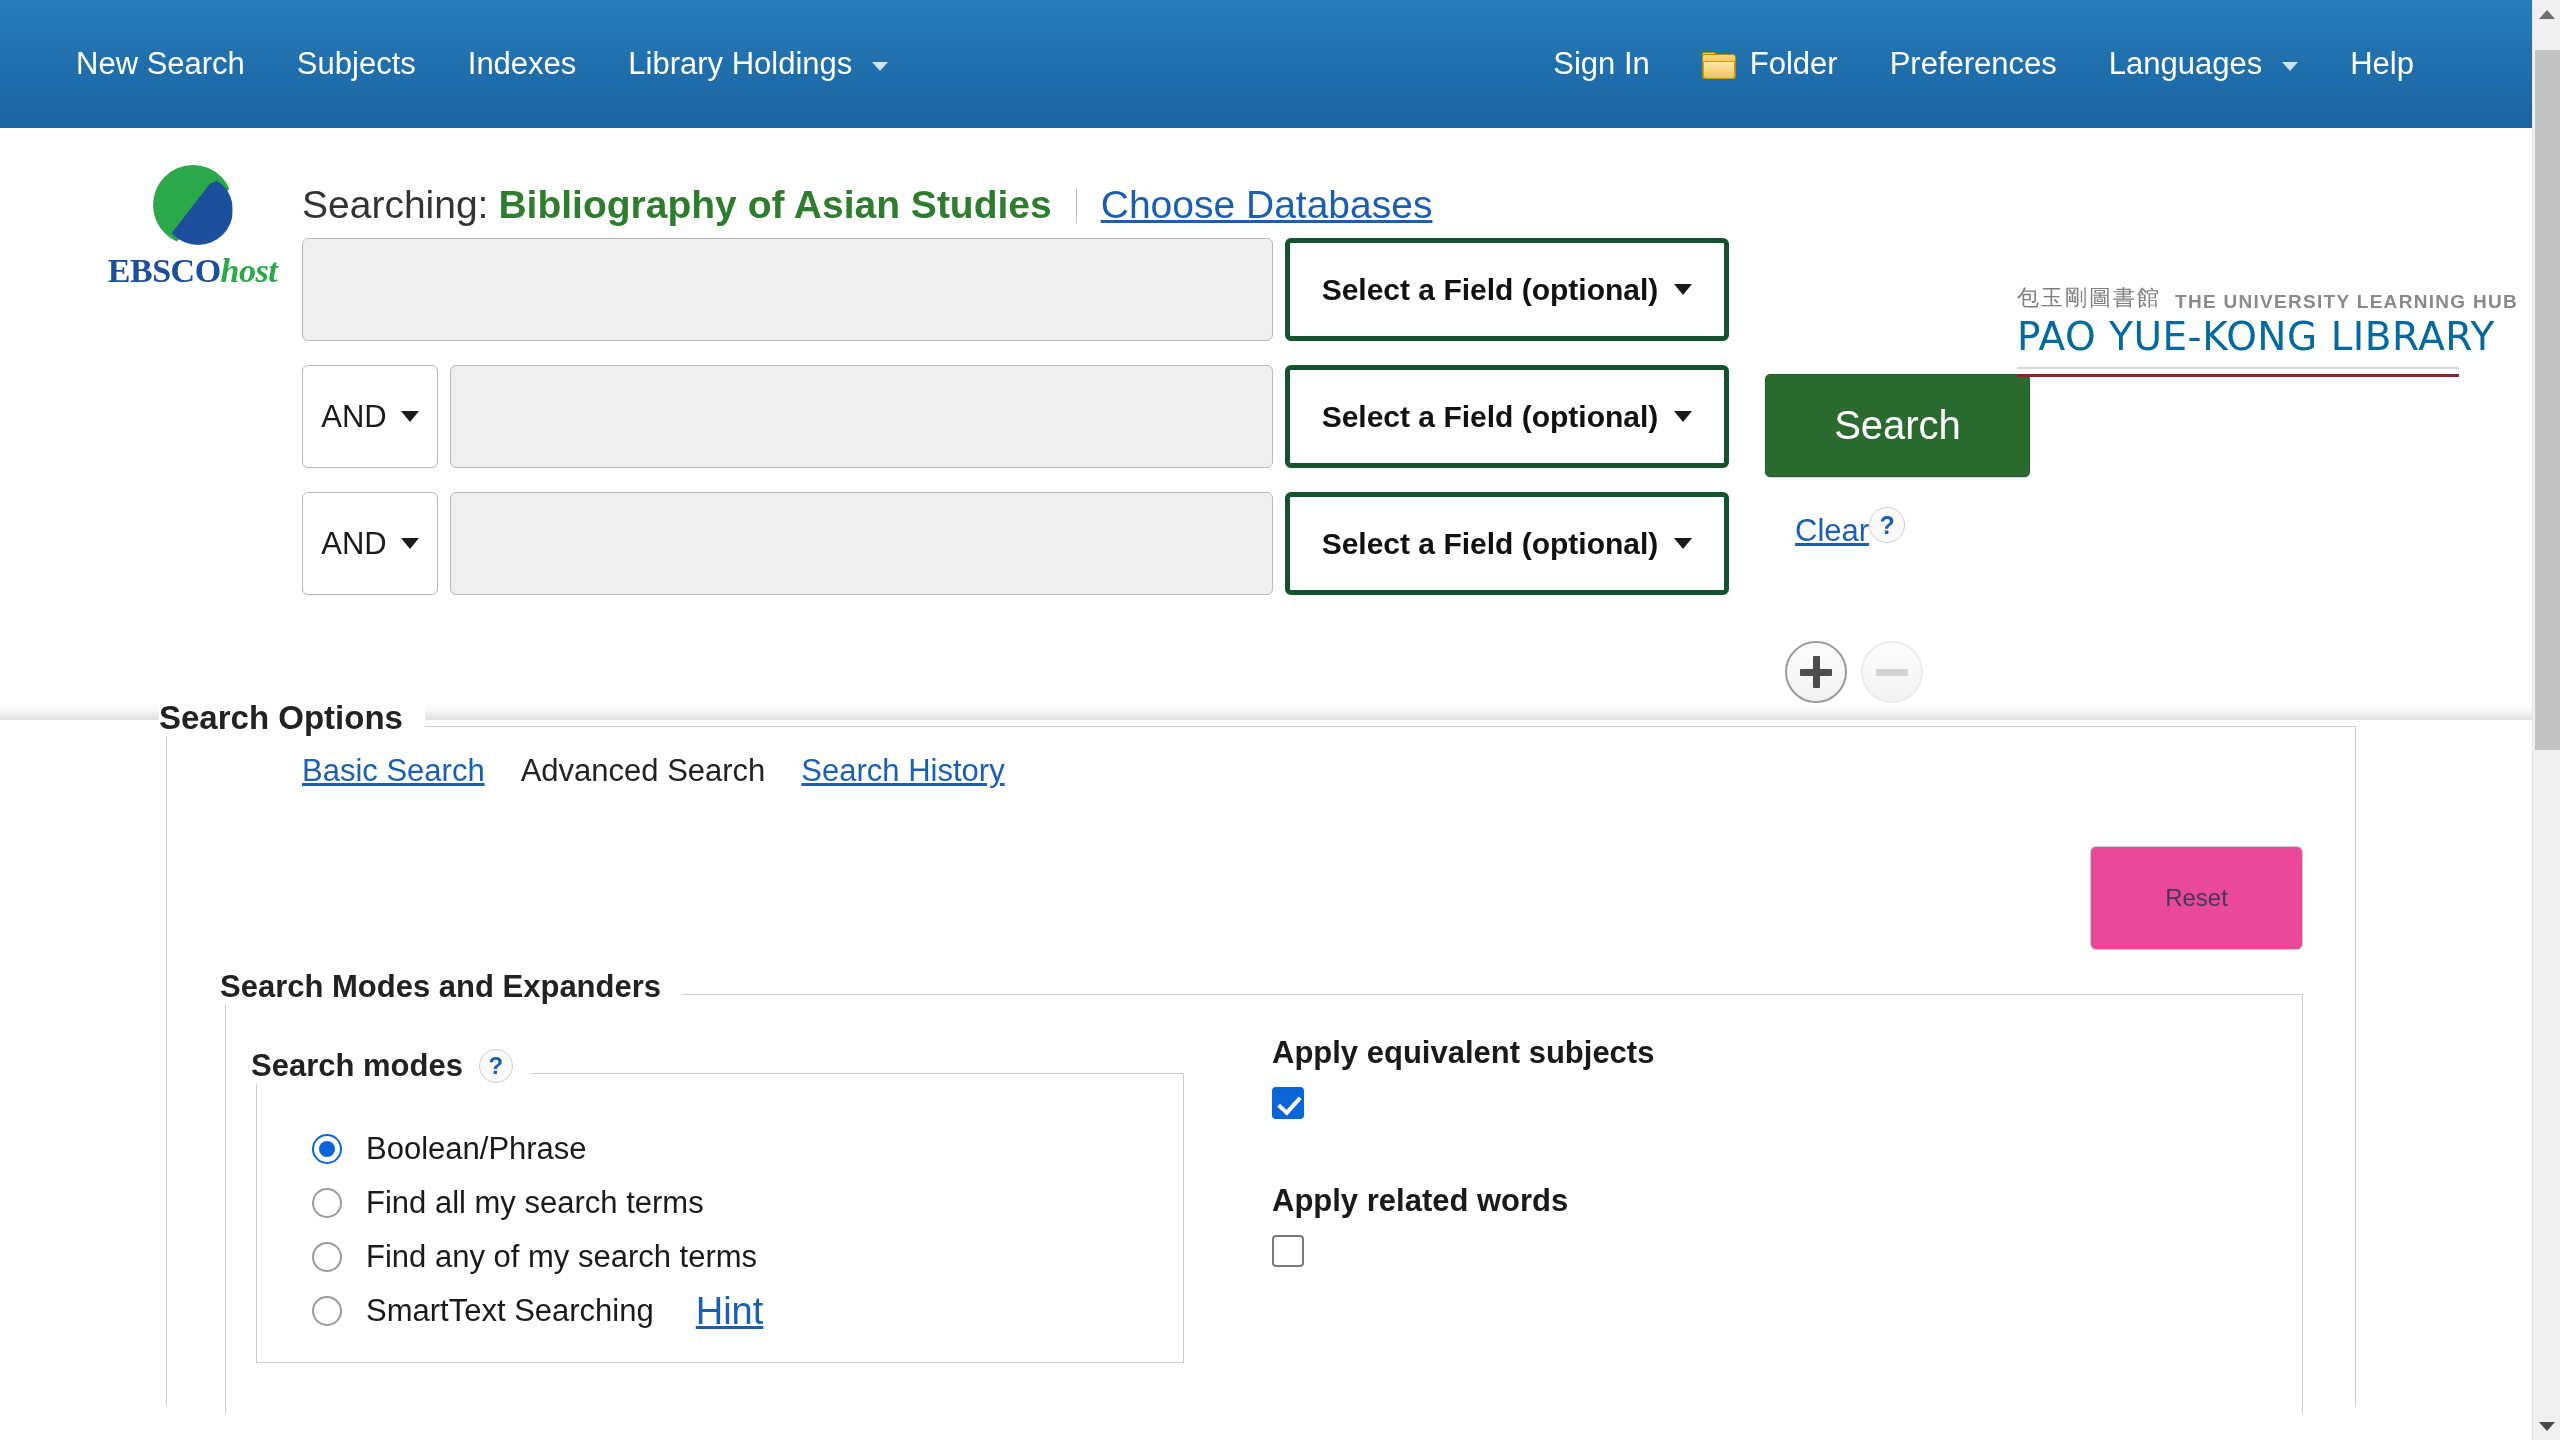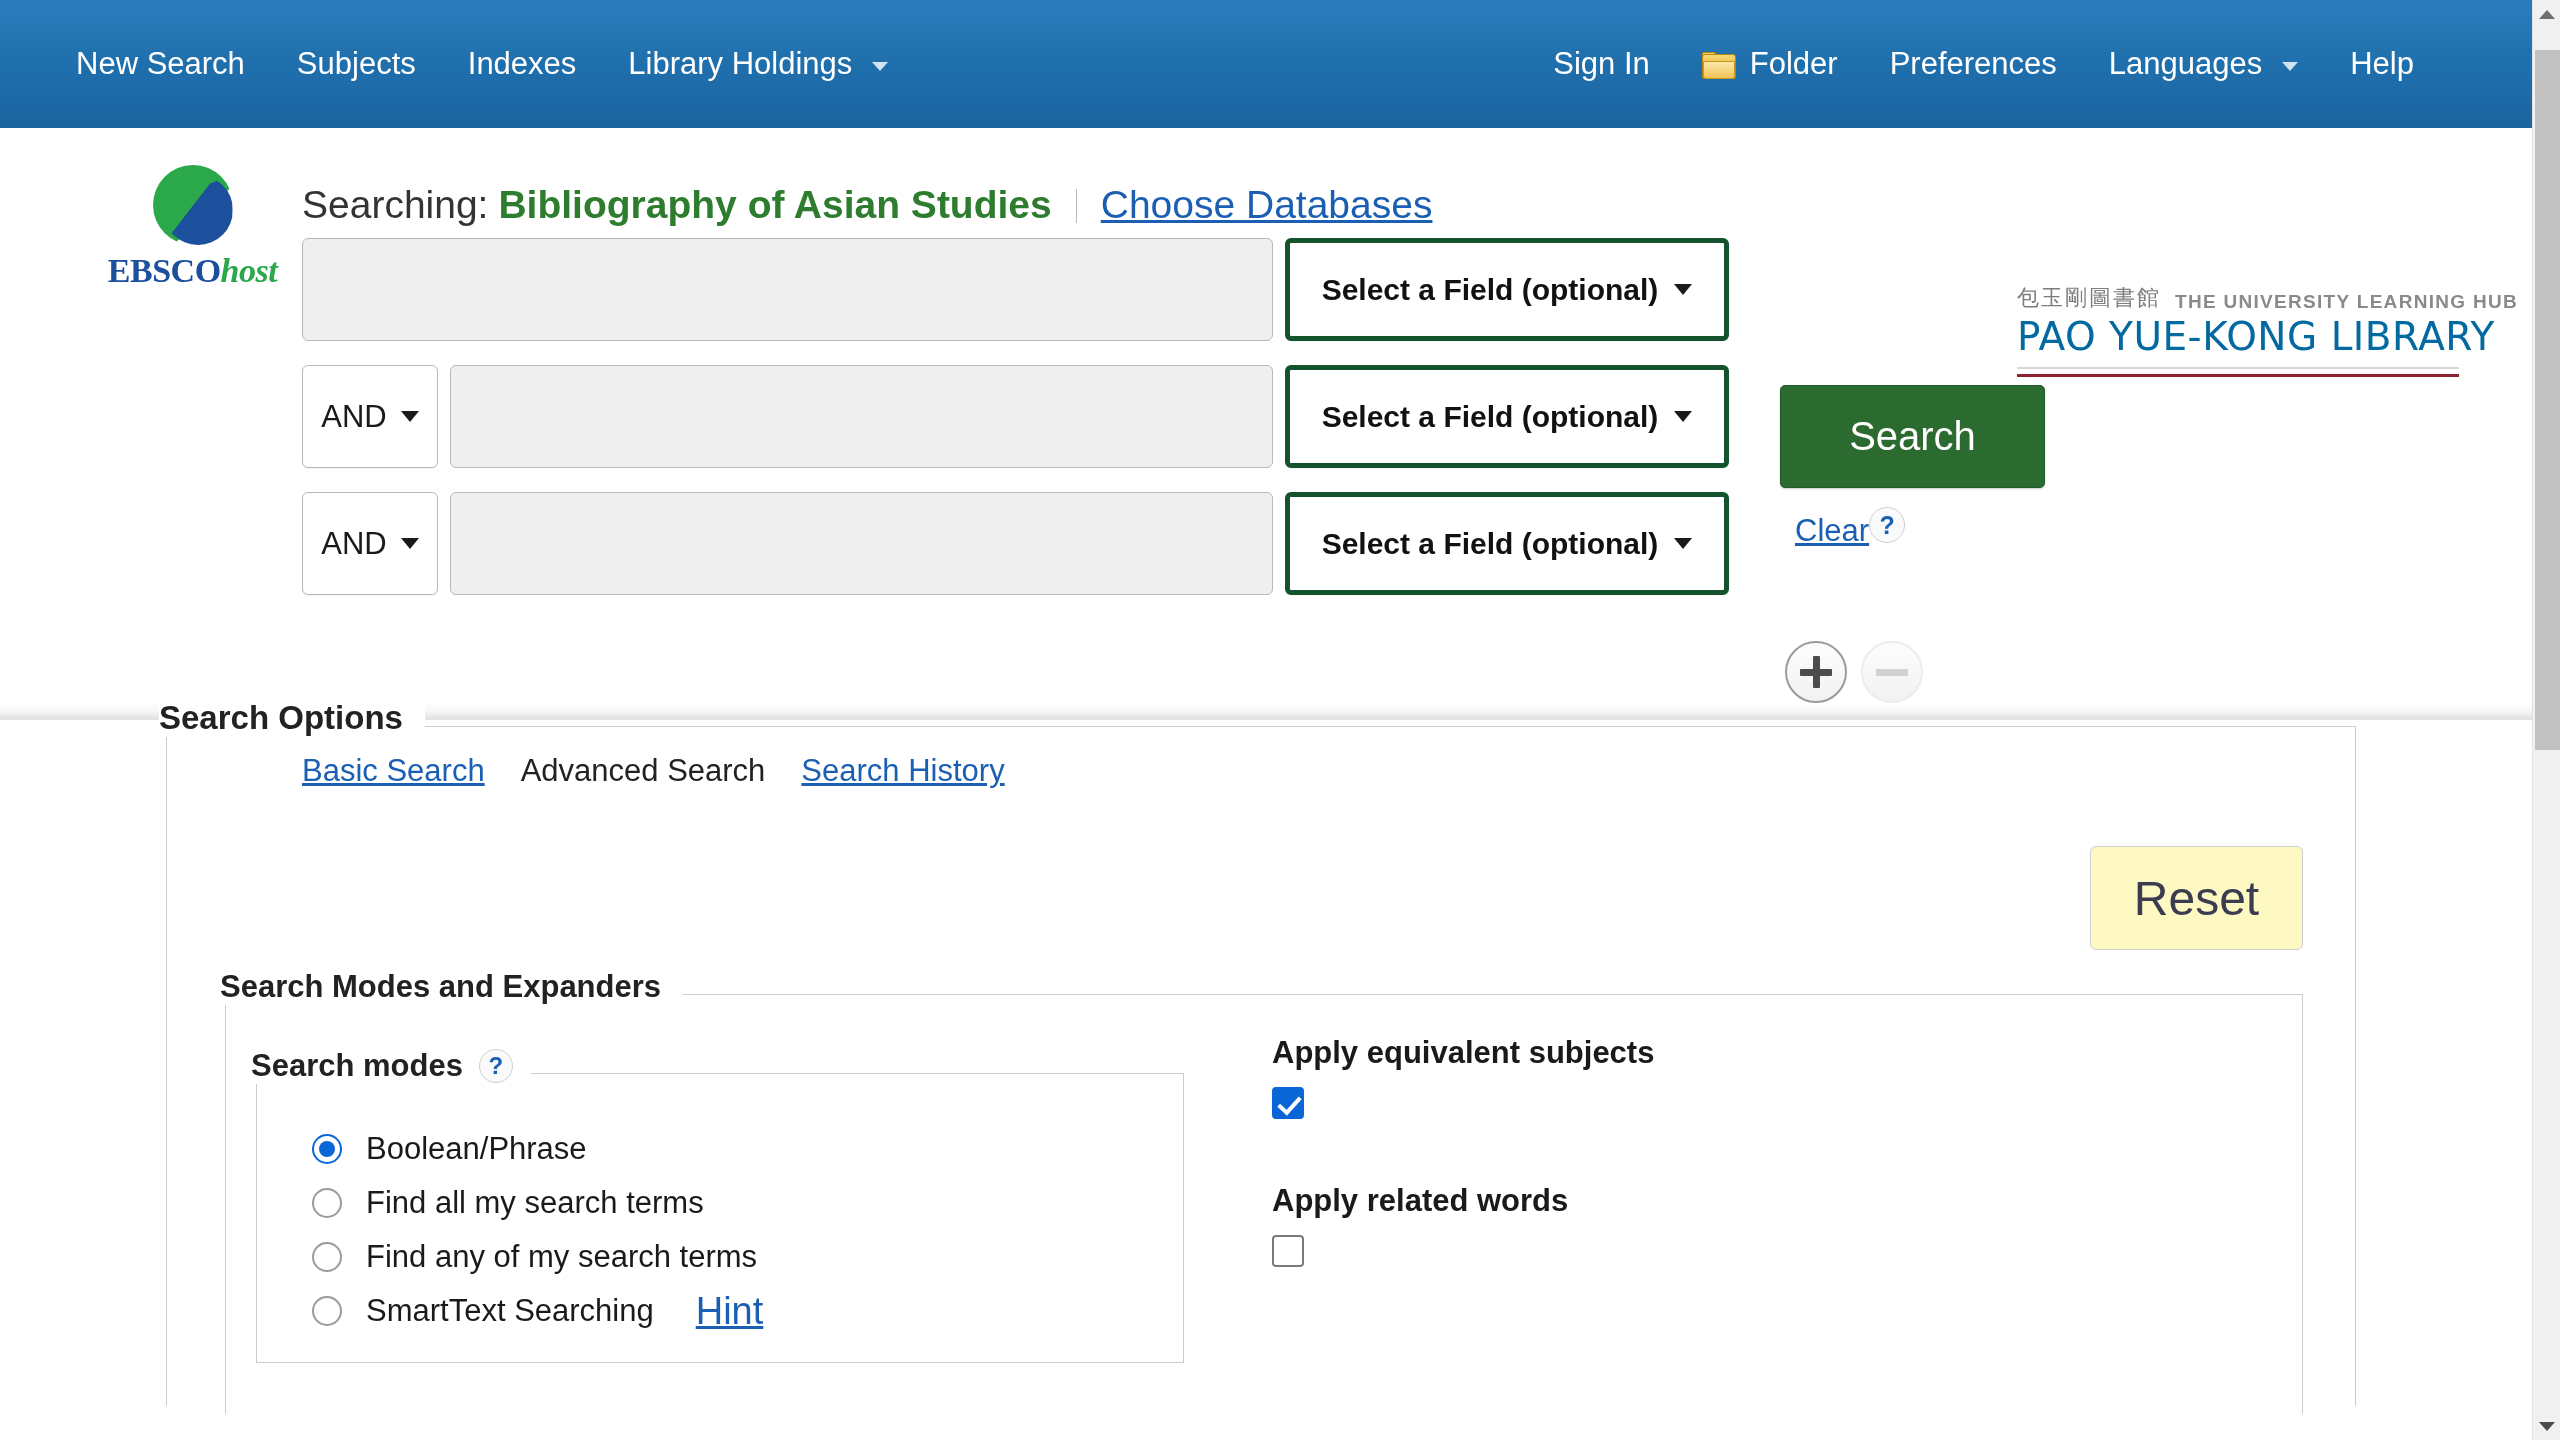--- a/index.html
+++ b/index.html
@@ -222,33 +222,32 @@
     font-size: 30px;
     font-weight: bold;
     color: #111111;
     cursor: pointer;
     white-space: nowrap;
     box-shadow: 0 1px 0 rgba(0,0,0,0.04);
   }
 
   .search-btn {
     position: absolute;
-    left: 1765px; top: 257px;
+    left: 1765px; top: 246px;
     width: 265px; height: 103px;
     background: #2c6b2f;
     border: 1px solid #245a27;
     border-radius: 5px;
     color: #ffffff;
     font-size: 40px;
     display: flex;
     align-items: center;
     justify-content: center;
     cursor: pointer;
     box-shadow: 0 1px 2px rgba(0,0,0,0.2);
-    margin-left: 15px;
   }
 
   .clear-area {
     position: absolute;
     left: 1795px; top: 385px;
     display: flex;
     align-items: center;
   }
   .clear-link {
     font-size: 31px;
@@ -406,24 +405,24 @@
     padding-right: 22px;
     font-size: 33px;
     font-weight: bold;
     color: #222222;
     white-space: nowrap;
   }
   .reset-btn {
     position: absolute;
     right: 52px; top: 119px;
     width: 213px; height: 104px;
-    background: #fef9c3;
+    background: #ec4899;
     border: 1px solid #cfcfcf;
     border-radius: 6px;
-    font-size: 48px;
+    font-size: 24px;
     color: #3c3c50;
     display: flex;
     align-items: center;
     justify-content: center;
     cursor: pointer;
   }
 
   .fs-modes {
     position: absolute;
     left: 58px; top: 267px;

